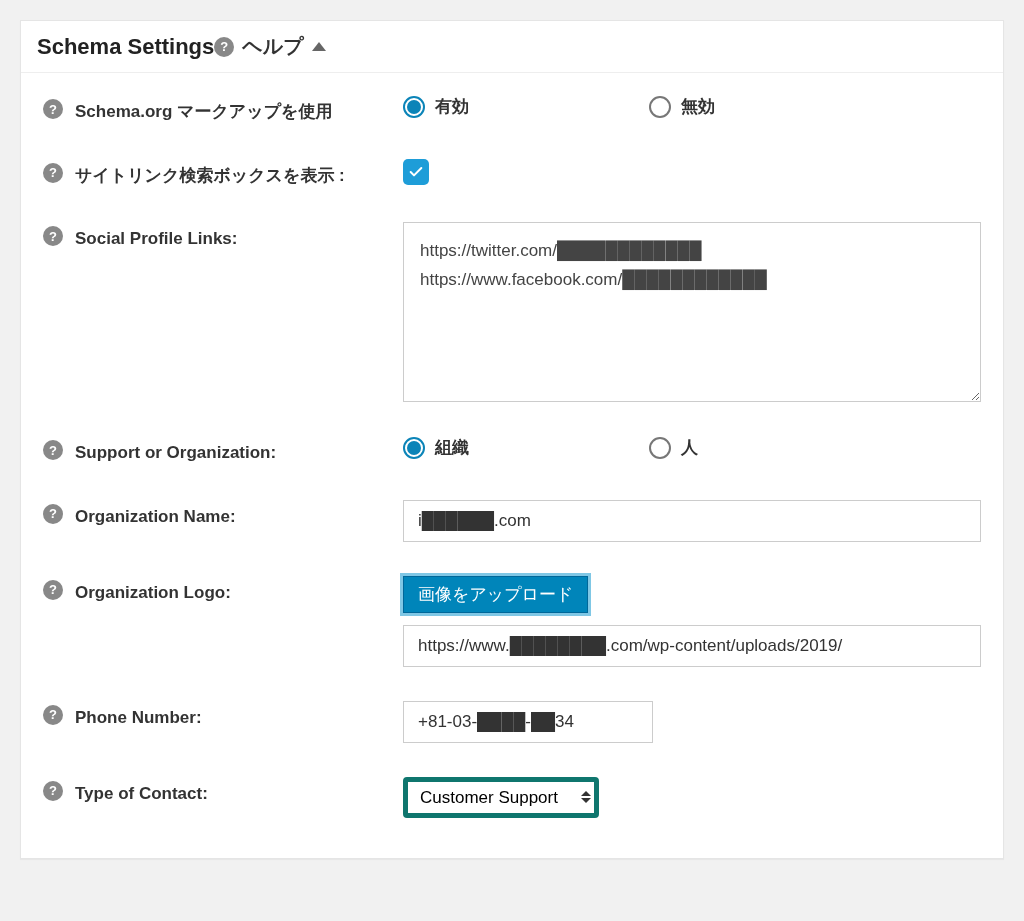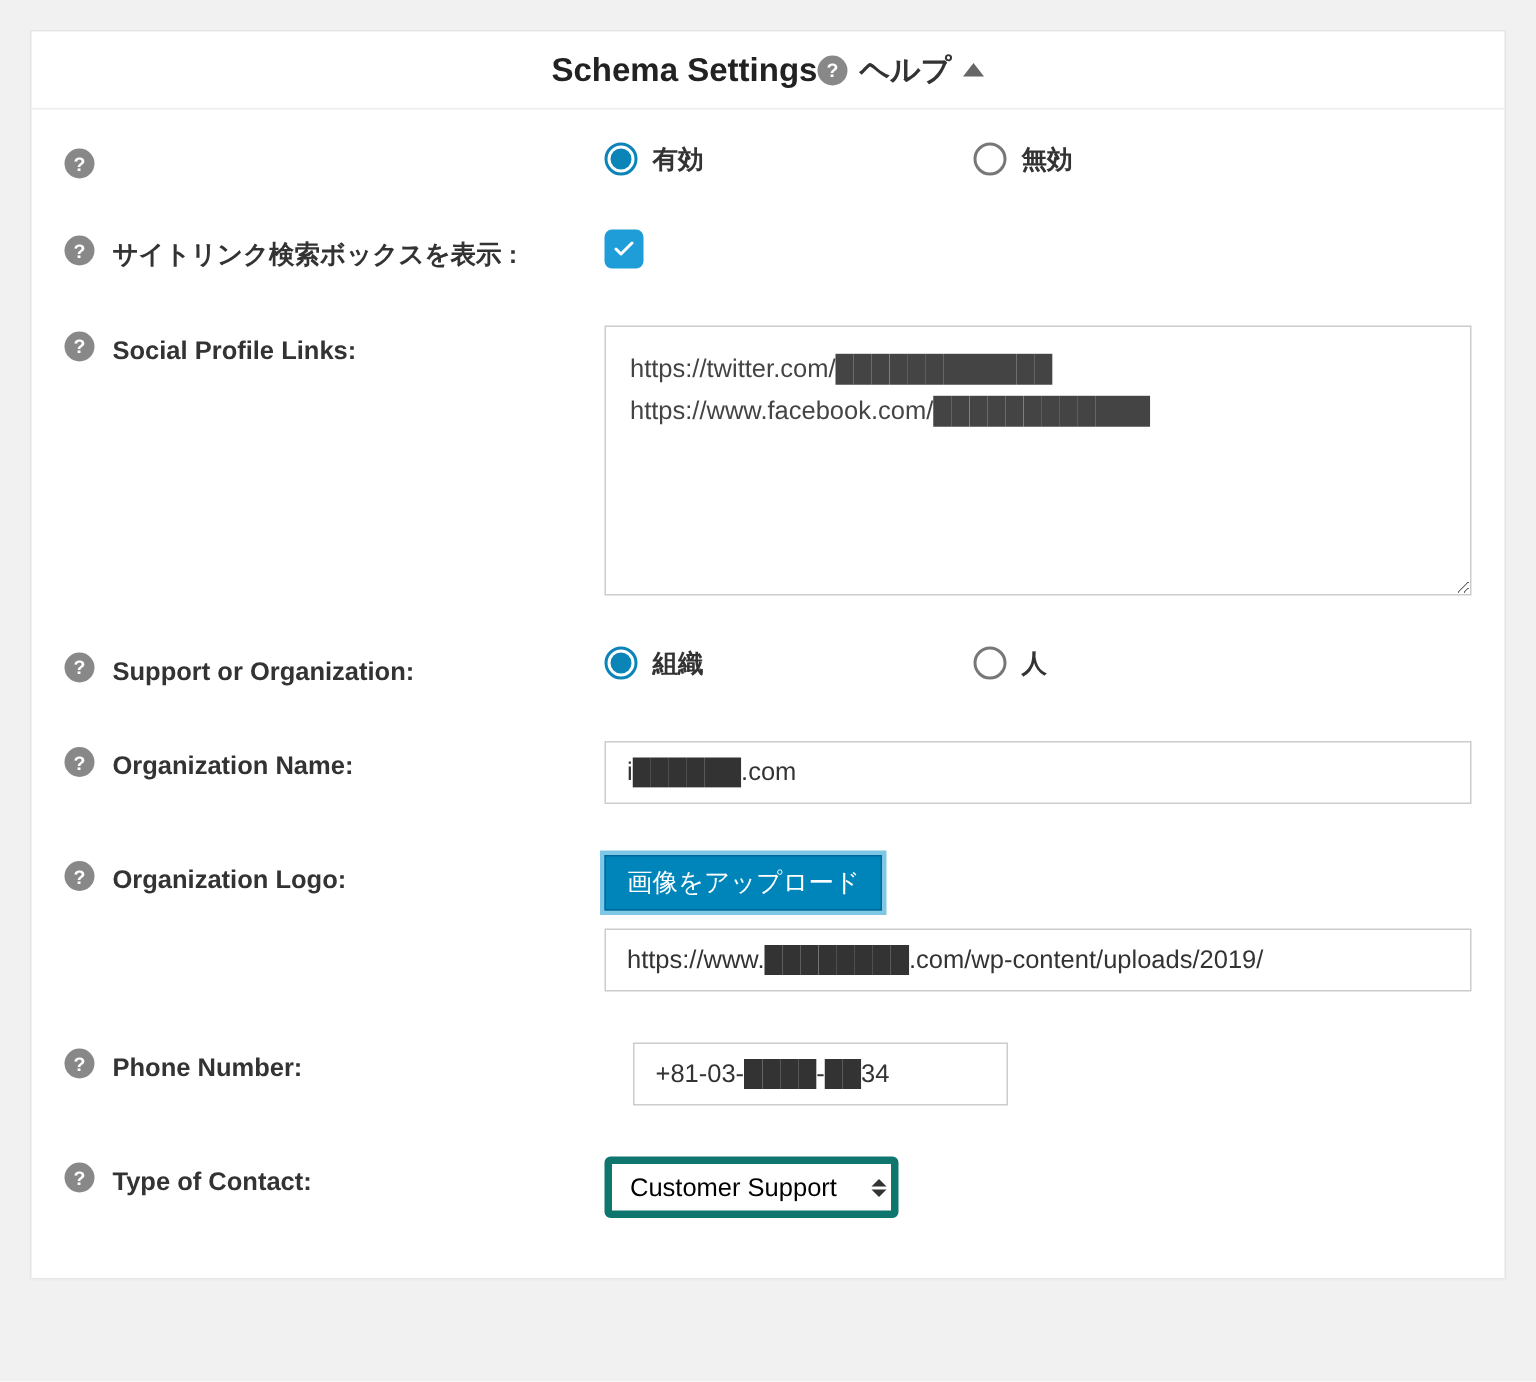--- a/index.html
+++ b/index.html
@@ -17,21 +17,21 @@
   .panel {
     background: #fff;
     border: 1px solid #e5e5e5;
     box-shadow: 0 1px 1px rgba(0,0,0,0.04);
   }
   .panel-header {
     padding: 12px 16px 12px 16px;
     border-bottom: 1px solid #eee;
     display: flex;
     align-items: center;
-    justify-content: center;
+    justify-content: flex-start;
   }
   .panel-title {
     font-size: 22px;
     font-weight: 700;
     color: #222;
   }
   .help-toggle {
     display: flex;
     align-items: center;
     gap: 8px;
@@ -87,20 +87,21 @@
     gap: 40px;
     flex-wrap: wrap;
   }
   .radio-group {
     display: flex;
     align-items: center;
     gap: 60px;
   }
   .radio-opt {
     display: inline-flex;
+    align-items: center;
     gap: 10px;
     cursor: pointer;
   }
   .radio-circle {
     width: 22px; height: 22px;
     border: 2px solid #777;
     border-radius: 50%;
     display: inline-flex;
     align-items: center;
     justify-content: center;
@@ -143,21 +144,21 @@
     line-height: 1.7;
   }
   input[type=text].line {
     width: 100%;
     padding: 10px 14px;
     border: 1px solid #ccc;
     font-size: 17px;
     font-family: inherit;
     color: #333;
   }
-  input[type=text].line.small { width: 250px; margin-left: 19px; }
+  input[type=text].line.small { width: 250px; }
   .upload-btn {
     background: #0085ba;
     border: 1px solid #006799;
     color: #ffffff;
     font-size: 17px;
     padding: 6px 14px;
     box-shadow: 0 0 0 3px #7fc7e5;
     cursor: pointer;
     margin-bottom: 12px;
   }
@@ -213,20 +214,21 @@
         <span>ヘルプ</span>
         <span class="arrow-up"></span>
       </div>
     </div>
 
     <div class="panel-body">
 
       <div class="form-row">
         <div class="label-col">
           <span class="q-icon">?</span>
+          <span class="label-text">Schema.org マークアップを使用</span>
         </div>
         <div class="field-col">
           <div class="radio-group">
             <label class="radio-opt selected">
               <span class="radio-circle">
                   <span class="dot"></span>
                 </span>
               <span class="radio-label">有効</span>
             </label>
             <span class="separator"></span>

